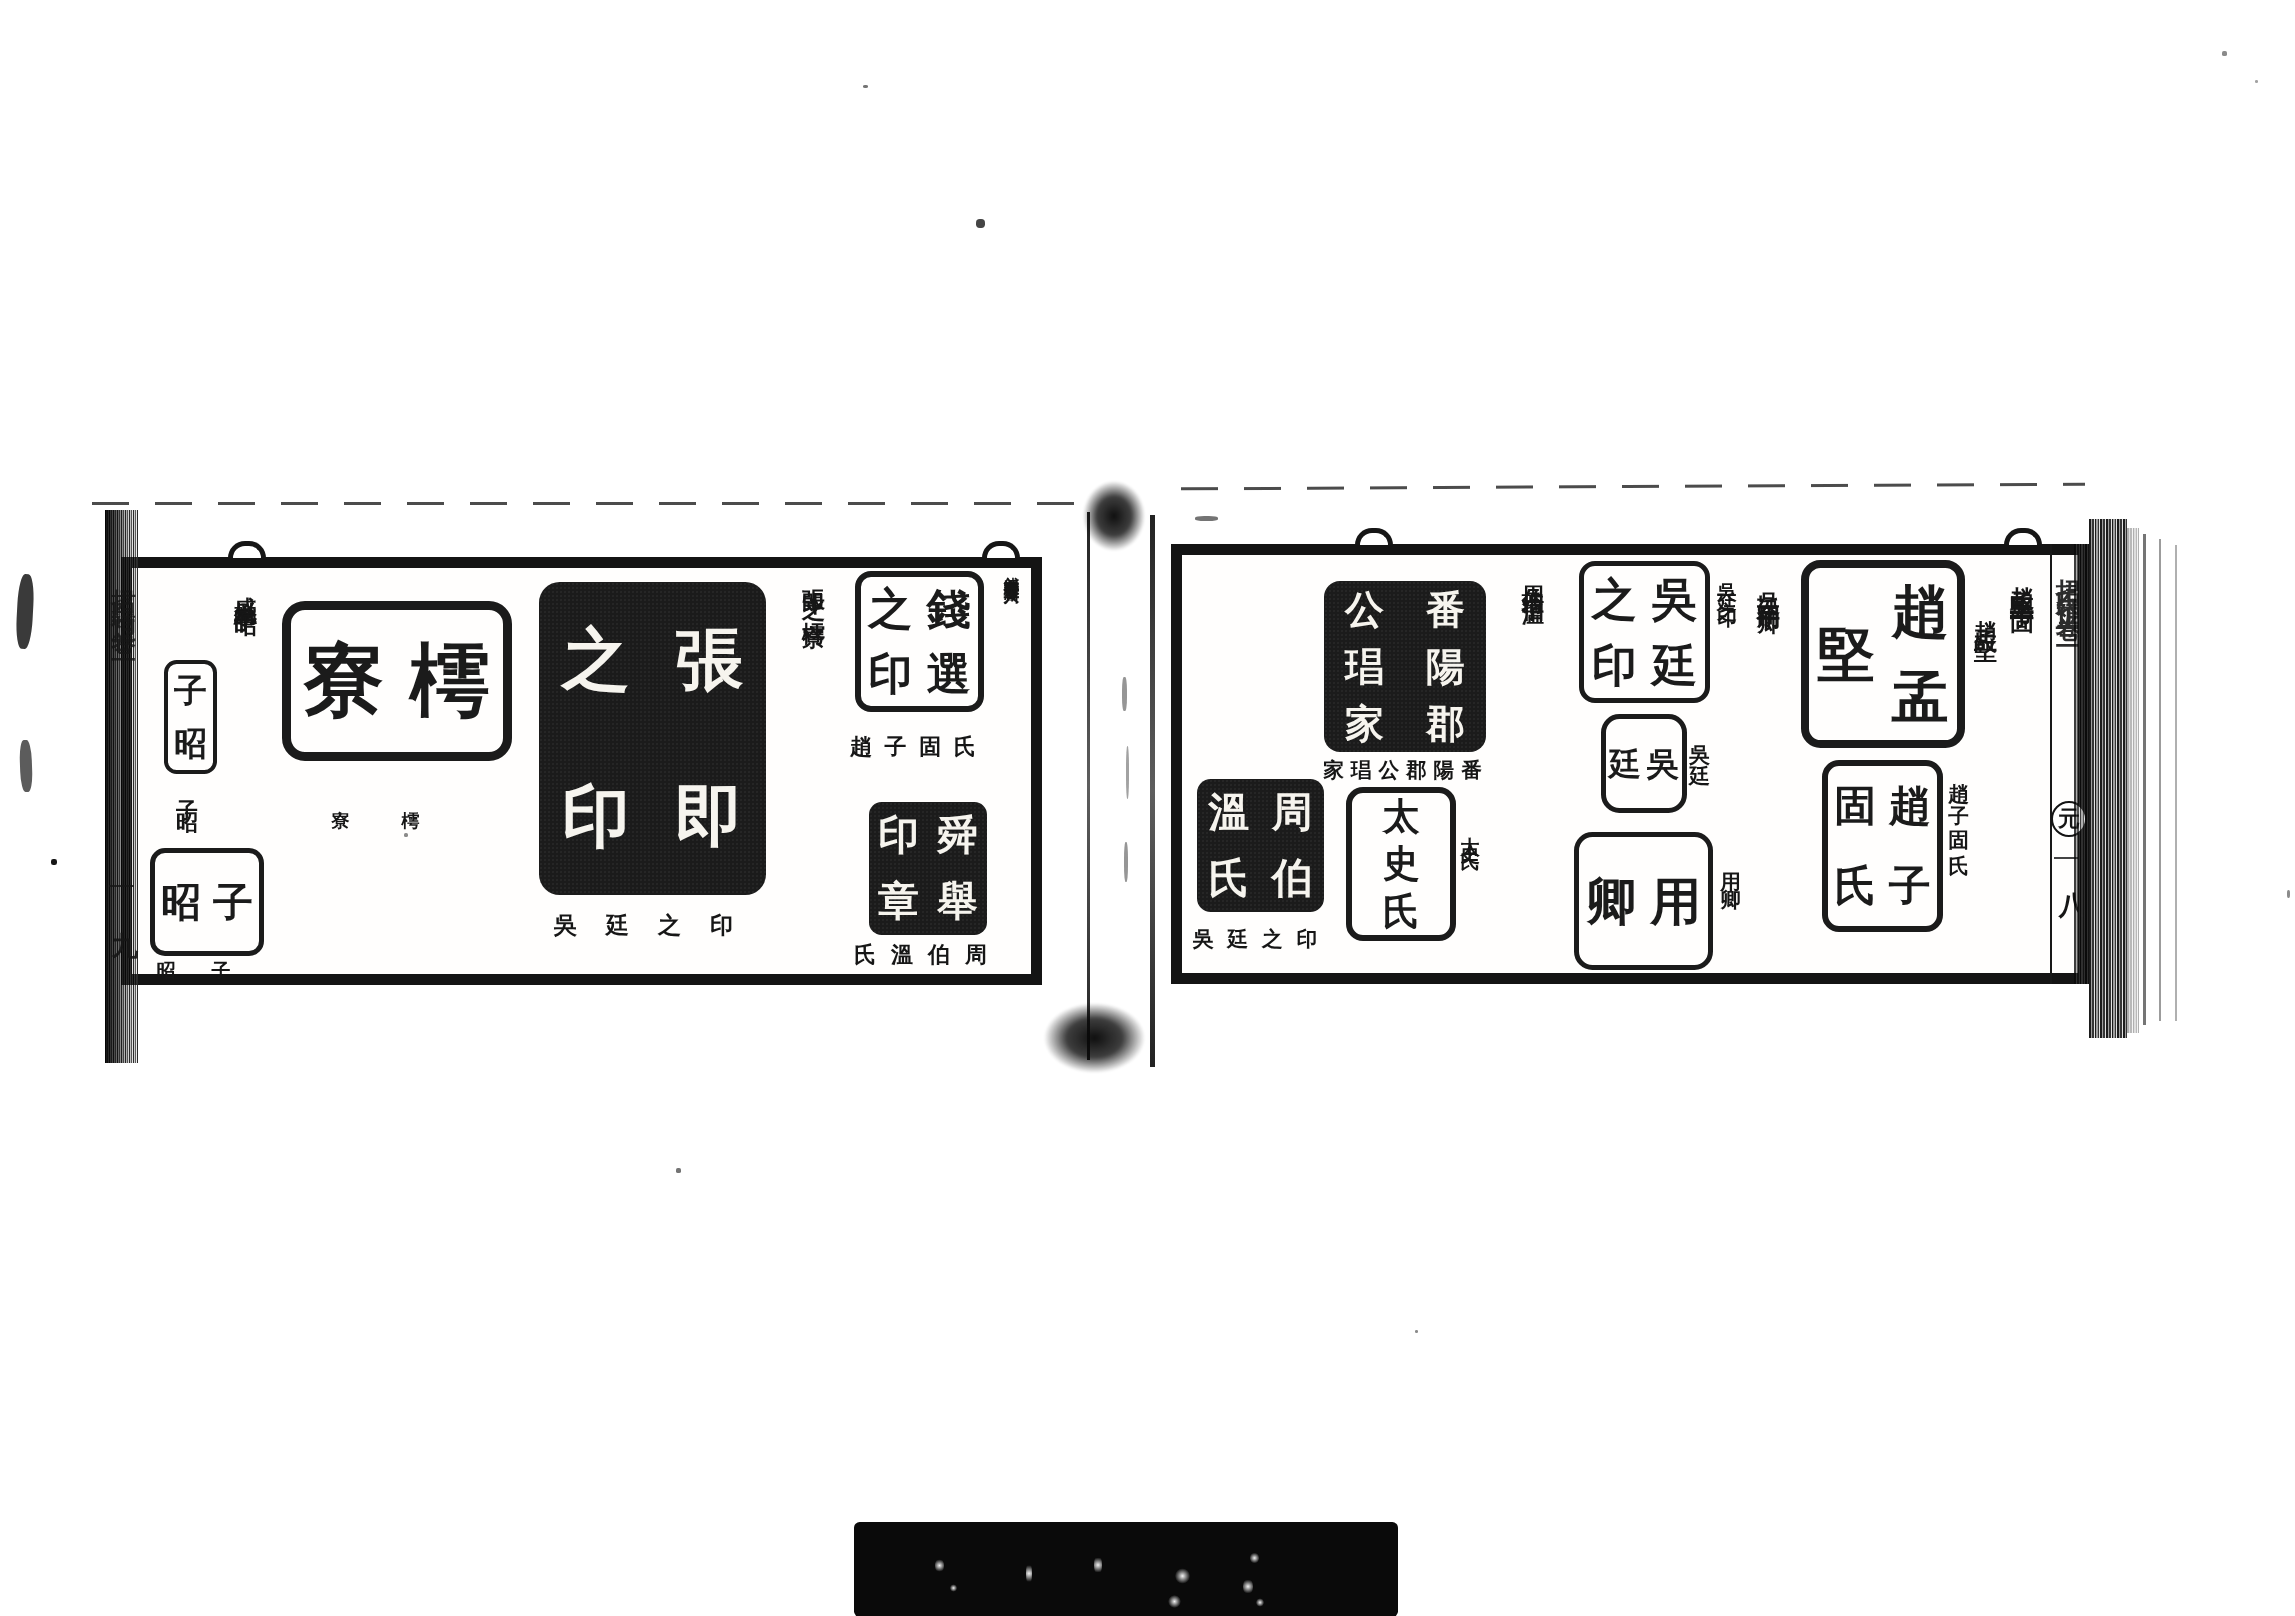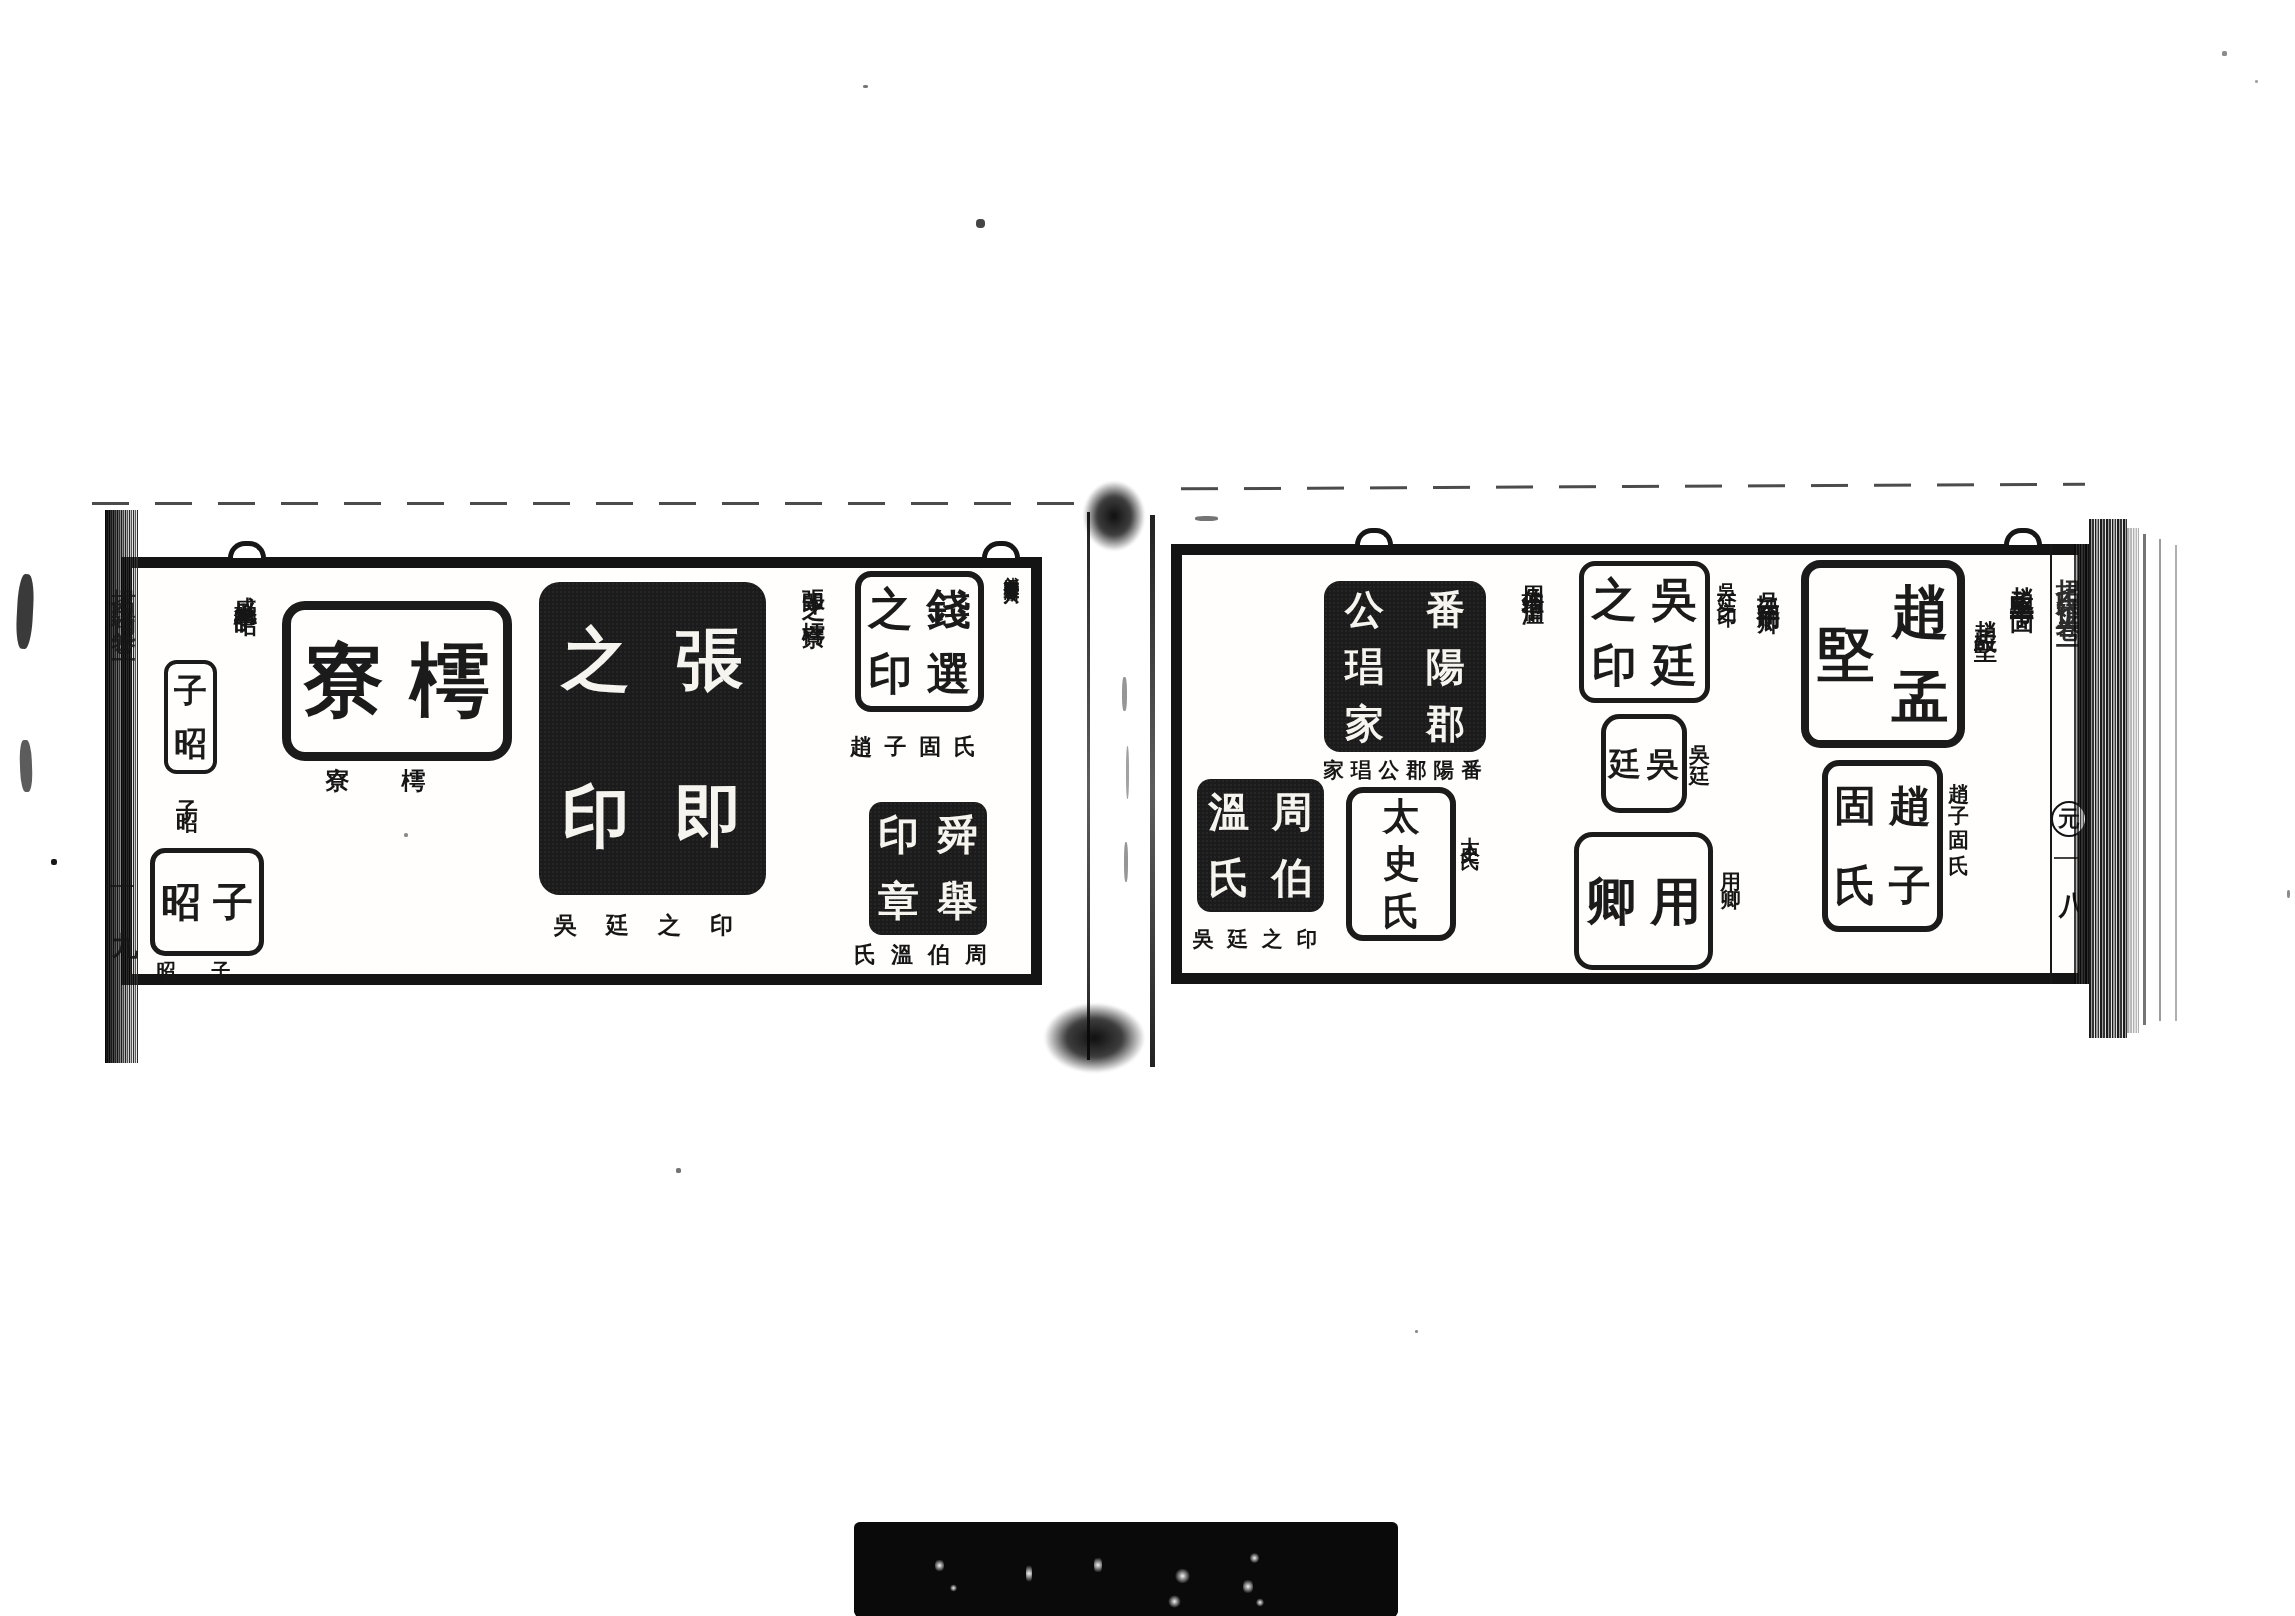--- a/index.html
+++ b/index.html
@@ -102,21 +102,21 @@
   <div class="htext" style="left:554px;top:914px;width:201px;font-size:23px;letter-spacing:29px;">吳廷之印</div>
 
   <div class="seal outline" style="left:282px;top:601px;width:230px;height:160px;border-width:9.2px;border-radius:23px;font-size:80px;">
       <div class="seal-col">
         <span>樗</span>
       </div>
       <div class="seal-col">
         <span>寮</span>
       </div>
     </div>
-  <div class="htext" style="left:321px;top:769px;width:161px;font-size:24px;letter-spacing:52px;">寮樗</div>
+  <div class="htext" style="left:321px;top:812px;width:161px;font-size:18px;letter-spacing:52px;">寮樗</div>
 
   <div class="vtext" style="left:234px;top:578px;font-size:23px;letter-spacing:4.6px;">盛懋字子昭</div>
 
   <div class="seal outline" style="left:164px;top:660px;width:53px;height:114px;border-width:4px;border-radius:12.6px;font-size:33px;">
       <div class="seal-col">
         <span>子</span>
         <span>昭</span>
       </div>
     </div>
   <div class="vtext" style="left:176px;top:783px;font-size:22px;letter-spacing:11.5px;">子昭</div>

